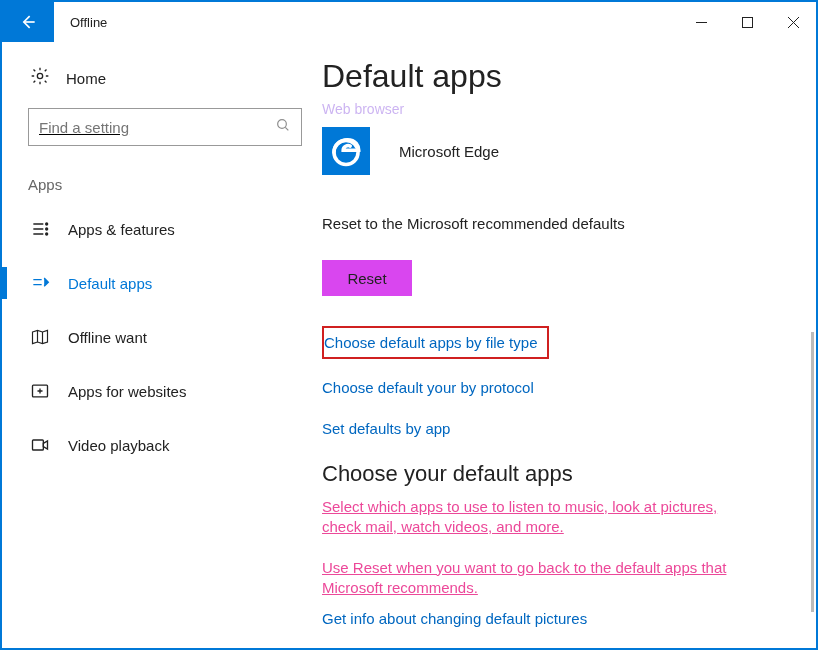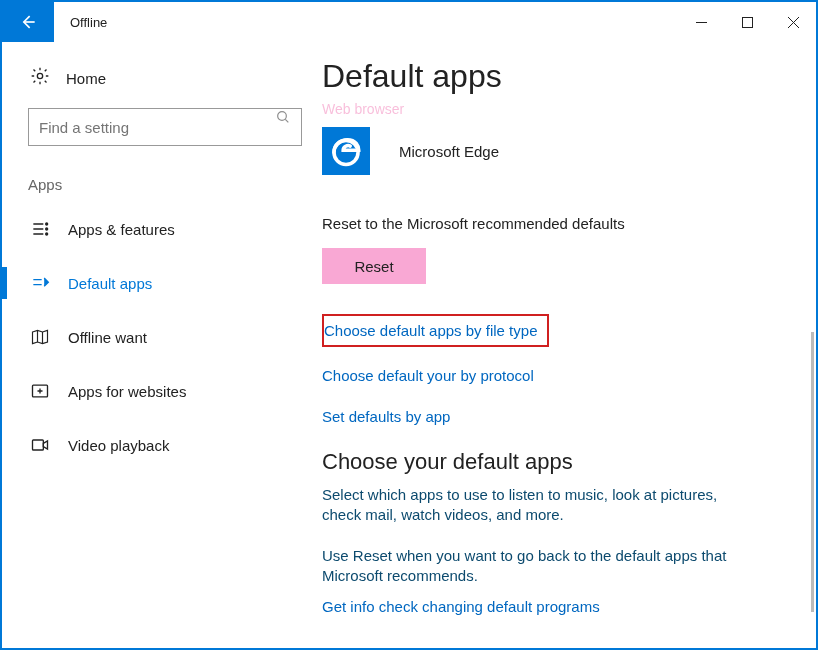--- a/index.html
+++ b/index.html
@@ -19,60 +19,60 @@
   .title-label { display: flex; align-items: center; padding-left: 16px; font-size: 13px; color: #222; flex: 1; }
   .win-controls { display: flex; }
   .win-btn { width: 46px; display: flex; align-items: center; justify-content: center; cursor: pointer; }
   .win-btn svg { width: 11px; height: 11px; }
   .body { flex: 1; display: flex; overflow: hidden; }
   .sidebar { width: 320px; padding: 14px 10px 0 22px; }
   .home-row { display: flex; align-items: center; gap: 16px; padding: 10px 6px 18px 6px; cursor: pointer; }
   .gear-icon svg { width: 20px; height: 20px; }
   .home-row span.label { font-size: 15px; color: #222; }
   .search-row {
-    border: 1px solid #999; height: 38px; display: flex; padding: 0 10px 0 10px; margin: 0 10px 24px 4px;
+    border: 1px solid #999; height: 38px; display: flex; align-items: center; padding: 0 10px 0 10px; margin: 0 10px 24px 4px; text-decoration: underline;
   }
   .search-row input {
     border: none; outline: none; font-size: 15px; color: #666; flex: 1; background: transparent;
   }
   .search-icon svg { width: 16px; height: 16px; opacity: .6; }
   .cat-header { font-size: 15px; color: #666; padding: 6px 4px 14px 4px; }
   .nav-item {
     display: flex; align-items: center; gap: 18px; padding: 12px 6px 12px 6px; margin-bottom: 10px; cursor: pointer;
     position: relative;
   }
   .nav-item .nv-icon { width: 20px; display:flex; justify-content:center; }
   .nav-item .nv-icon svg { width: 20px; height: 20px; }
   .nav-item .nv-label { font-size: 15px; color: #222; }
   .nav-item.active::before {
     content:""; position:absolute; left:-22px; top:6px; bottom:6px; width:5px; background:#0078d7;
   }
   .nav-item.active .nv-label { color:#0078d7; }
   .nav-item.active .nv-icon svg { stroke:#0078d7; fill:#0078d7; }
   .content { flex: 1; padding: 16px 40px 0 0; position: relative; overflow: hidden; }
   .content h1 { font-size: 32px; font-weight: 400; color:#222; margin-bottom: 6px; }
-  .cut-label { font-size: 14px; color:#ec4899; margin-top: 6px; }
+  .cut-label { font-size: 14px; color:#6d28d9; margin-top: 6px; }
   .app-row { display:flex; align-items:center; gap:29px; margin-top: 10px; cursor:pointer; }
   .edge-tile { width:48px; height:48px; background:#0078d7; display:flex; align-items:center; justify-content:center; }
   .edge-tile svg { width:34px; height:34px; }
   .app-name { font-size:15px; color:#222; }
   .reset-block { margin-top: 40px; }
   .reset-text { font-size:15px; color:#222; }
   .reset-btn {
-    margin-top: 16px; background:#f9a8d4; border:none; width:104px; height:36px; font-size:15px; color:#222; cursor:pointer;
+    margin-top: 28px; background:#d946ef; border:none; width:90px; height:36px; font-size:15px; color:#222; cursor:pointer;
   }
   .link-block { margin-top: 30px; }
   .link-item {
     display:block; font-size:15px; color:#0067c0; margin-bottom: 24px; cursor:pointer;
   }
   .link-item.boxed {
     border:2px solid #d02020; padding:6px 10px 6px 0; display:inline-block; margin-bottom: 20px; text-align: center;
   }
   .choose-h2 { font-size:22px; font-weight:400; color:#222; margin-top: 20px; }
-  .para { font-size:15px; color:#0c4a6e; line-height:1.35; margin-top:10px; max-width: 420px; }
+  .para { font-size:15px; color:#ec4899; line-height:1.35; margin-top:10px; max-width: 420px; text-decoration: underline; }
   .para2 { margin-top: 20px; }
   .link-inline { font-size:15px; color:#0067c0; margin-top:12px; display:inline-block; cursor:pointer; }
   .scroll-hint {
     position:absolute; right:2px; top:290px; width:3px; height:280px; background:#bbb;
   }
 </style>
 </head>
 <body>
 
 <div class="window">
@@ -203,19 +203,19 @@
 
       <div class="link-block">
         <span class="link-item boxed">Choose default apps by file type</span><br>
         <span class="link-item">Choose default your by protocol</span>
         <span class="link-item">Set defaults by app</span>
       </div>
 
       <div class="choose-h2">Choose your default apps</div>
       <div class="para">Select which apps to use to listen to music, look at pictures, check mail, watch videos, and more.</div>
       <div class="para para2">Use Reset when you want to go back to the default apps that Microsoft recommends.</div>
-      <span class="link-inline">Get info check changing default programs</span>
+      <span class="link-inline">Get info about changing default pictures</span>
 
       <div class="scroll-hint"></div>
     </div>
 
   </div>
 </div>
 
 </body></html>

